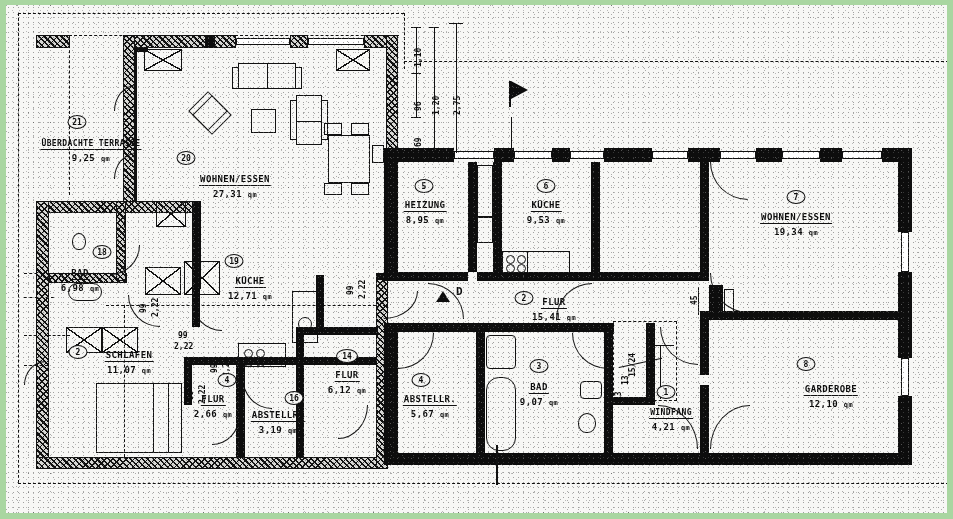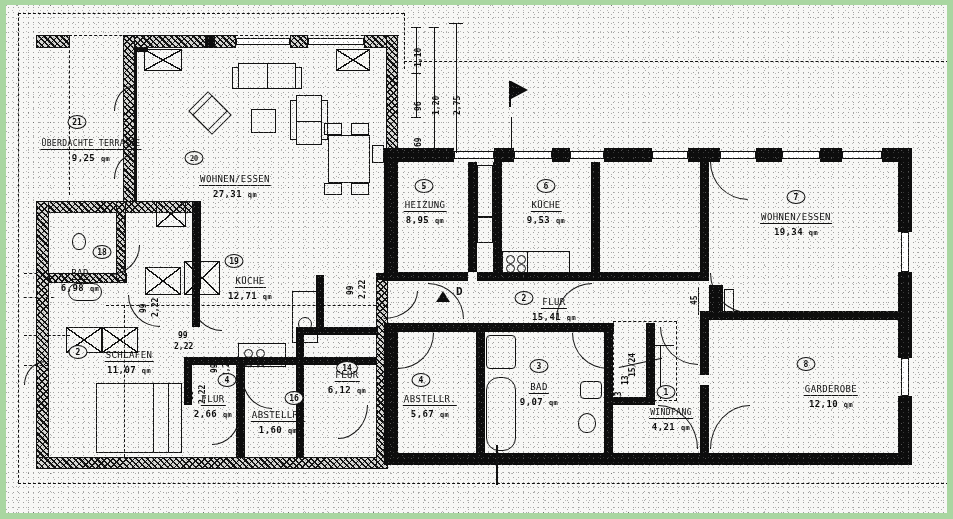--- a/index.html
+++ b/index.html
@@ -68,21 +68,21 @@
   .xbox{position:absolute;border:1.2px solid #111;box-sizing:border-box;
     background:
       linear-gradient(to top right, transparent calc(50% - .7px), #111 calc(50% - .7px), #111 calc(50% + .7px), transparent calc(50% + .7px)),
       linear-gradient(to bottom right, transparent calc(50% - .7px), #111 calc(50% - .7px), #111 calc(50% + .7px), transparent calc(50% + .7px));}
 
   
   .room{position:absolute;text-align:center;color:#0b0b0b;
     font-family:"DejaVu Sans Mono", monospace;
     letter-spacing:.4px;white-space:nowrap;line-height:1.25;
     transform:translateX(-50%);}
-  .room .nm{font-size:9px;font-weight:400;border-bottom:1.2px solid #111;display:inline-block;padding:0 1px;}
+  .room .nm{font-size:9px;font-weight:700;border-bottom:1.2px solid #111;display:inline-block;padding:0 1px;}
   .room .ar{font-size:9px;font-weight:700;margin-top:2px;}
   .room .ar .u{font-size:7px;}
 
   
   .num{position:absolute;width:17px;height:12px;border:1.4px solid #111;
     border-radius:50%;font-family:"DejaVu Sans Mono",monospace;font-size:8px;font-weight:700;
     color:#0b0b0b;display:flex;align-items:center;justify-content:center;
     background:#f4f4f2;transform:translateX(-50%);}
   .num.w2{width:20px;}
 
@@ -341,27 +341,27 @@
       <div class="dim" style="left:622px;top:372px;">15/24</div>
 
       <div class="flag" style="left:503px;top:76px;">
         <div class="pole"></div>
         <div class="fl"></div>
       </div>
       <div class="tri" style="left:430px;top:286px;"></div>
       <div class="dlabel" style="left:450px;top:280px;">D</div>
 
       <div class="num" style="left:71px;top:110px;">21</div>
-      <div class="num" style="left:188px;top:146px;font-family:Liberation Serif, serif;">20</div>
+      <div class="num" style="left:180px;top:146px;">20</div>
       <div class="num" style="left:228px;top:249px;">19</div>
       <div class="num" style="left:96px;top:240px;">18</div>
       <div class="num" style="left:72px;top:340px;">2</div>
       <div class="num" style="left:288px;top:386px;">16</div>
       <div class="num" style="left:221px;top:368px;">4</div>
-      <div class="num w2" style="left:341px;top:356px;">14</div>
+      <div class="num w2" style="left:341px;top:344px;">14</div>
       <div class="num" style="left:418px;top:174px;">5</div>
       <div class="num" style="left:540px;top:174px;">6</div>
       <div class="num" style="left:790px;top:185px;">7</div>
       <div class="num" style="left:518px;top:286px;">2</div>
       <div class="num" style="left:533px;top:354px;">3</div>
       <div class="num" style="left:415px;top:368px;">4</div>
       <div class="num" style="left:660px;top:380px;">1</div>
       <div class="num" style="left:800px;top:352px;">8</div>
 
       <div class="room" style="left:85px;top:126px;">
@@ -384,21 +384,21 @@
         <div class="ar"><span>6,98</span> <span class="u">qm</span></div>
       </div>
 
       <div class="room" style="left:123px;top:338px;">
         <div class="nm">SCHLAFEN</div>
         <div class="ar"><span>11,07</span> <span class="u">qm</span></div>
       </div>
 
       <div class="room" style="left:272px;top:398px;">
         <div class="nm">ABSTELLR.</div>
-        <div class="ar"><span>1,60</span> <span class="u">qm</span></div>
+        <div class="ar"><span>3,19</span> <span class="u">qm</span></div>
       </div>
 
       <div class="room" style="left:207px;top:382px;">
         <div class="nm">FLUR</div>
         <div class="ar"><span>2,66</span> <span class="u">qm</span></div>
       </div>
 
       <div class="room" style="left:341px;top:358px;">
         <div class="nm">FLUR</div>
         <div class="ar"><span>6,12</span> <span class="u">qm</span></div>

